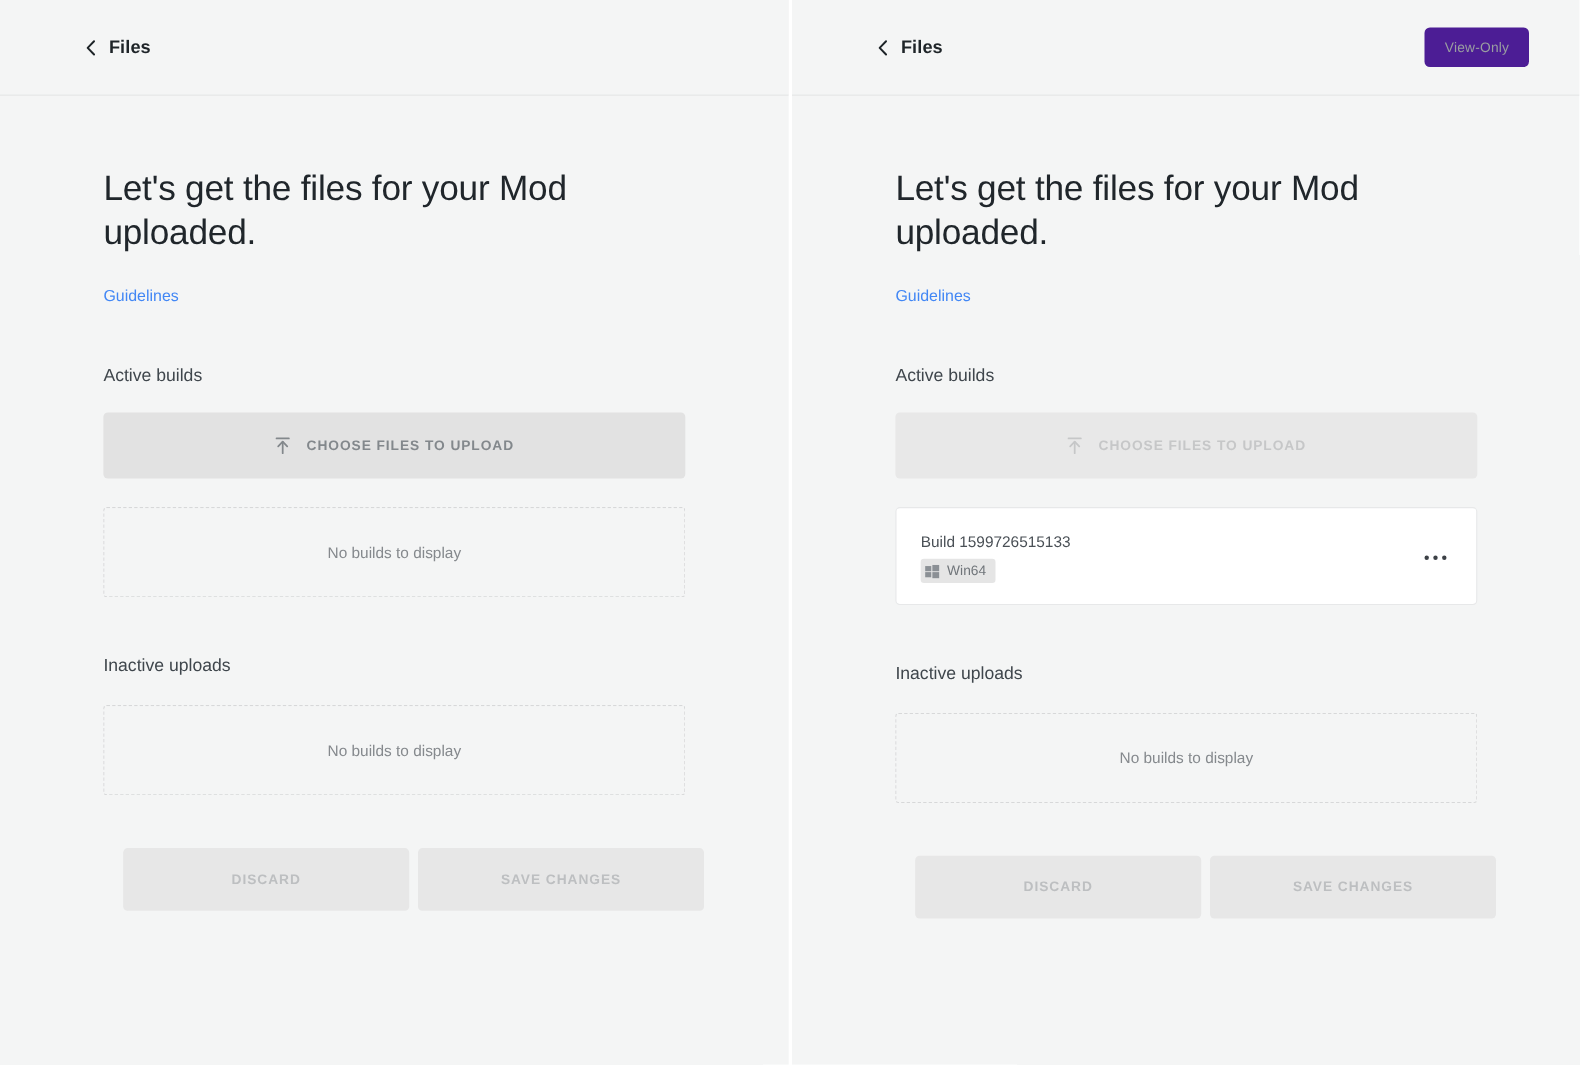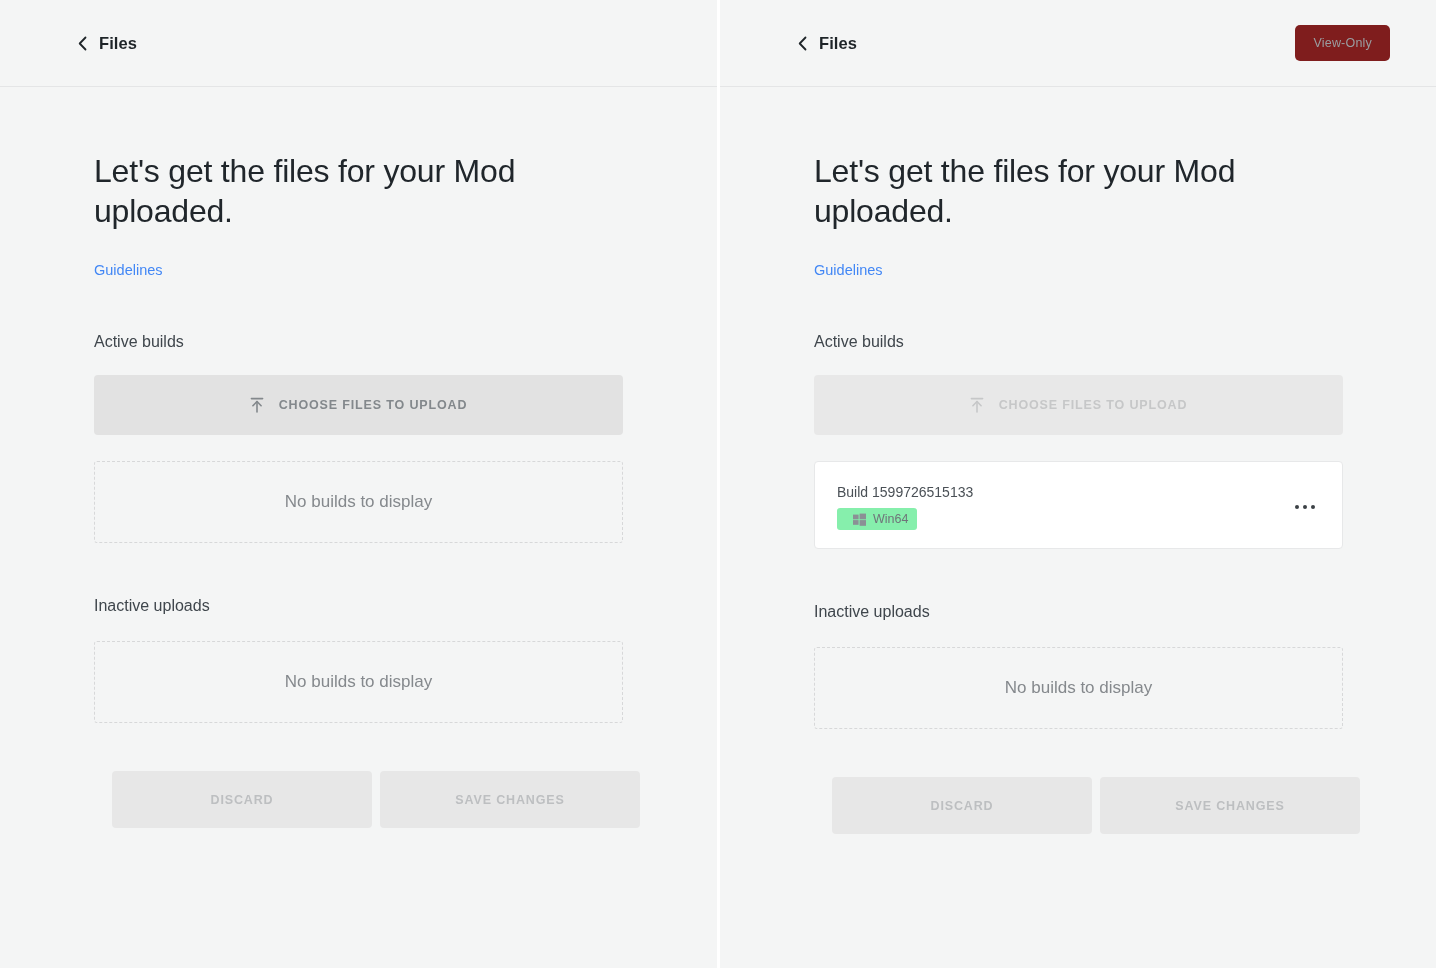--- a/index.html
+++ b/index.html
@@ -51,21 +51,21 @@
   }
   .chevron-left-icon svg { display: block; }
   .back-label {
     font-size: 16.5px;
     font-weight: 700;
     color: #1e2428;
     letter-spacing: 0.1px;
   }
   .topbar-spacer { flex: 1 1 auto; }
   .view-only-badge {
-    background: #7f1d1d;
+    background: #4c1d95;
     color: #9a9ea1;
     font-size: 12.5px;
     border-radius: 5px;
     padding: 11px 18px;
     letter-spacing: 0.2px;
     white-space: nowrap;
   }
 
   
   .content { padding: 0 46px 0 94px; }
@@ -126,43 +126,43 @@
   .empty-box {
     width: 529px;
     height: 82px;
     margin-top: 26px;
     border: 1px dashed #d7d8d9;
     border-radius: 3px;
     display: flex;
     align-items: center;
     justify-content: center;
   }
-  .empty-box-text { font-size: 17px; color: #85898d; }
+  .empty-box-text { font-size: 14px; color: #85898d; }
 
   
   .build-card {
     width: 529px;
     margin-top: 26px;
     background: #ffffff;
     border: 1px solid #e7e8e9;
     border-radius: 4px;
     padding: 22px 22px 18px 22px;
     display: flex;
     align-items: center;
   }
   .build-card-body { flex: 1 1 auto; }
   .build-title { font-size: 14px; color: #4a5056; margin-bottom: 8px; }
   .build-subtitle { font-size: 13.5px; color: #8b9095; margin-bottom: 9px; }
   .platform-chip {
     display: inline-flex;
     align-items: center;
     gap: 7px;
-    background: #86efac;
+    background: #e5e5e5;
     border-radius: 3px;
-    padding: 4px 9px 4px 16px;
+    padding: 4px 9px 4px 4px;
   }
   .windows-icon { width: 13px; height: 13px; display: block; }
   .windows-icon svg { display: block; }
   .platform-chip-label { font-size: 12.5px; color: #6f7479; }
   .more-menu-button {
     width: 30px; height: 22px;
     display: flex; align-items: center; justify-content: center;
     gap: 4px;
     background: none; border: none; cursor: pointer;
     flex: 0 0 auto;

